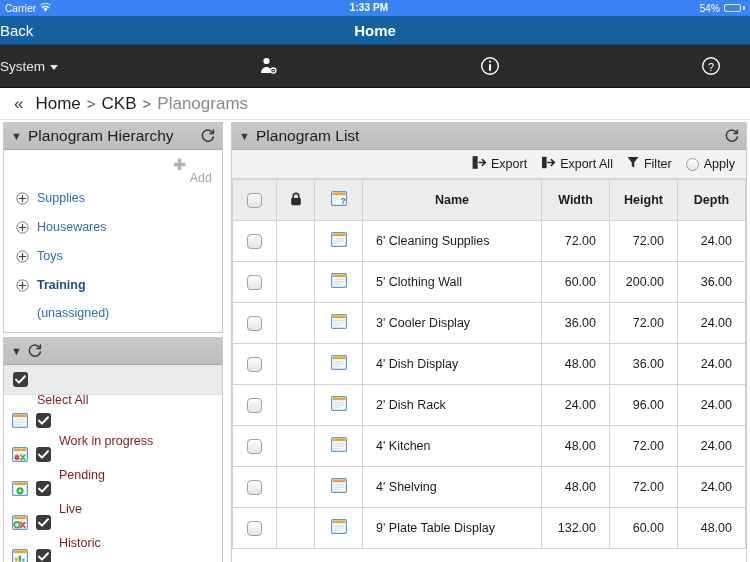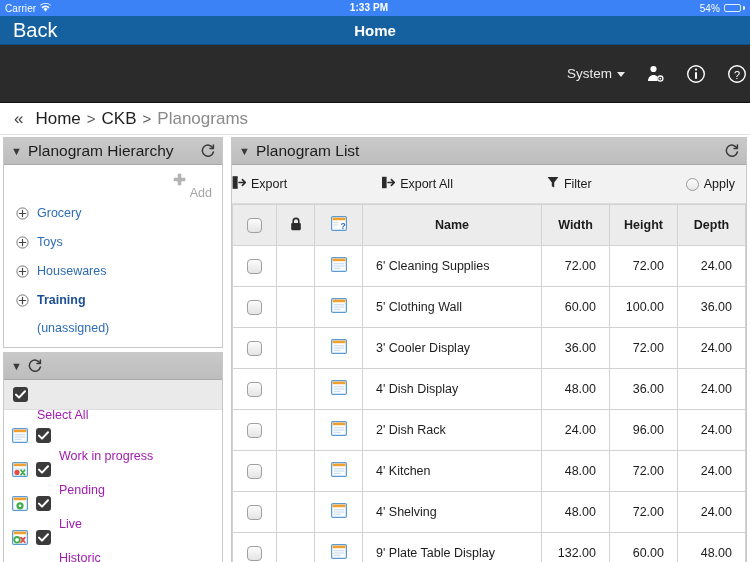--- a/index.html
+++ b/index.html
@@ -28,31 +28,31 @@
   }
   .batt-fill { height: 100%; width: 54%; background: #fff; border-radius:1px; }
   .batt-cap { width:2px; height:4px; background: rgba(255,255,255,.85); border-radius:0 1px 1px 0;}
 
   
   .navbar {
     height: 29px; background: #15609f; color: #fff;
     display:flex; align-items:center; position:relative;
     border-bottom: 1px solid #0e4f86;
   }
-  .nav-back { font-size:20px; padding-left:13px; color:#fff; }
+  .nav-back { font-size:15px; color:#fff; }
   .nav-title {
     position:absolute; left:0; right:0; text-align:center;
     font-size:15px; font-weight:600; color:#fff;
   }
 
   
   .apptoolbar {
-    height: 58px; background: #2b2b2b;
-    display:flex; align-items:center; justify-content:flex-end;
-    padding-right: 2px; gap: 19px;
+    height: 43px; background: #2b2b2b;
+    display:flex; align-items:center; justify-content:space-between;
+    padding-right: 28px; gap: 19px;
     border-bottom: 1px solid #111;
   }
   .sys-menu { color:#e8e8e8; font-size:13.5px; display:flex; align-items:center; gap:5px; cursor:pointer;}
   .caret-down {
     width:0;height:0;border-left:4px solid transparent;border-right:4px solid transparent;
     border-top:5px solid #e8e8e8; display:inline-block; margin-top:2px;
   }
   .tb-icon { width: 22px; height: 22px; display:flex; align-items:center; justify-content:center; cursor:pointer; }
   .tb-icon svg { display:block; }
 
@@ -97,35 +97,35 @@
   .tree-unassigned { font-size:12.5px; color:#2f6cb5; padding-left:21px; height:28px; display:flex; align-items:center;}
 
   
   .statusp { flex:1; margin:4px 3px 0 3px; border-bottom:none; }
   .selectall {
     height:30px; background:#eaeaea; border-bottom:1px solid #dedede;
     display:flex; align-items:center; gap:9px; padding-left:9px; cursor:pointer;
   }
   .sf-list { padding-top:8px; }
   .sf-row { height:34px; display:flex; align-items:center; gap:8px; padding-left:8px; cursor:pointer;}
-  .sf-lbl { font-size:12.5px; color:#a21caf;margin-top:41px; }
+  .sf-lbl { font-size:12.5px; color:#7f1d1d;margin-top:41px; }
   .chk {
     width:15px; height:15px; border-radius:3px; background:#3b3b3b;
     display:flex; align-items:center; justify-content:center; flex:none;
   }
   .chk svg { display:block; }
 
   
   .docicon { width:16px; height:15px; flex:none; }
 
   
   .listpanel { flex:1; margin:2px 3px 0 0; border-bottom:none; }
   .toolbar {
-    height:39px; background:#f2f2f2; border-bottom:1px solid #dcdcdc;
-    display:flex; align-items:center; justify-content:space-between; gap:14px; padding-right:11px;
+    height:29px; background:#f2f2f2; border-bottom:1px solid #dcdcdc;
+    display:flex; align-items:center; justify-content:flex-end; gap:14px; padding-right:11px;
   }
   .tb-item { display:flex; align-items:center; gap:5px; font-size:12.5px; color:#1a1a1a; cursor:pointer;}
   .radio-empty {
     width:13px;height:13px;border-radius:50%;border:1px solid #9b9b9b;
     background:linear-gradient(#fdfdfd,#e6e6e6); flex:none;
   }
 
   table.plist { width:100%; border-collapse:collapse; table-layout:fixed; }
   table.plist th, table.plist td {
     border:1px solid #d2d2d2; height:41px; font-size:12.5px; color:#1c1c1c;
@@ -237,39 +237,39 @@
           <span class="add-lbl">Add</span>
         </div>
         <div class="tree">
           <div class="tree-item">
             <span class="tree-plus">
               <svg width="13" height="13" viewBox="0 0 13 13">
                   <circle cx="6.5" cy="6.5" r="5.6" fill="#fff" stroke="#777" stroke-width="1"></circle>
                   <path d="M6.5 3.3v6.4M3.3 6.5h6.4" stroke="#444" stroke-width="1.2" stroke-linecap="round"></path>
                 </svg>
             </span>
-            <span class="tree-lbl">Grocery</span>
+            <span class="tree-lbl">Supplies</span>
           </div>
           <div class="tree-item">
             <span class="tree-plus">
               <svg width="13" height="13" viewBox="0 0 13 13">
                   <circle cx="6.5" cy="6.5" r="5.6" fill="#fff" stroke="#777" stroke-width="1"></circle>
                   <path d="M6.5 3.3v6.4M3.3 6.5h6.4" stroke="#444" stroke-width="1.2" stroke-linecap="round"></path>
                 </svg>
             </span>
-            <span class="tree-lbl">Toys</span>
+            <span class="tree-lbl">Housewares</span>
           </div>
           <div class="tree-item">
             <span class="tree-plus">
               <svg width="13" height="13" viewBox="0 0 13 13">
                   <circle cx="6.5" cy="6.5" r="5.6" fill="#fff" stroke="#777" stroke-width="1"></circle>
                   <path d="M6.5 3.3v6.4M3.3 6.5h6.4" stroke="#444" stroke-width="1.2" stroke-linecap="round"></path>
                 </svg>
             </span>
-            <span class="tree-lbl">Housewares</span>
+            <span class="tree-lbl">Toys</span>
           </div>
           <div class="tree-item">
             <span class="tree-plus">
               <svg width="13" height="13" viewBox="0 0 13 13">
                   <circle cx="6.5" cy="6.5" r="5.6" fill="#fff" stroke="#777" stroke-width="1"></circle>
                   <path d="M6.5 3.3v6.4M3.3 6.5h6.4" stroke="#444" stroke-width="1.2" stroke-linecap="round"></path>
                 </svg>
             </span>
             <span class="tree-lbl bold">Training</span>
           </div>
@@ -489,21 +489,21 @@
                   <td class="c-lock"></td>
                   <td class="c-ico"><span><svg width="16" height="15" viewBox="0 0 16 15">
                         <rect x=".6" y=".6" width="14.8" height="13.8" rx="1.2" fill="#fdfdfd" stroke="#5b9bd5" stroke-width="1.2"></rect>
                         <rect x="1.6" y="1.6" width="12.8" height="2.6" fill="#f0a02e"></rect>
                         <rect x="2.6" y="6" width="10.8" height="1.3" fill="#cfe0f0"></rect>
                         <rect x="2.6" y="8.4" width="10.8" height="1.3" fill="#cfe0f0"></rect>
                         <rect x="2.6" y="10.8" width="7" height="1.3" fill="#cfe0f0"></rect>
                       </svg></span></td>
                   <td class="c-name">5' Clothing Wall</td>
                   <td class="num">60.00</td>
-                  <td class="num">100.00</td>
+                  <td class="num">200.00</td>
                   <td class="num">36.00</td>
                 </tr>
                 <tr>
                   <td class="c-chk"><span class="rowchk"></span></td>
                   <td class="c-lock"></td>
                   <td class="c-ico"><span><svg width="16" height="15" viewBox="0 0 16 15">
                         <rect x=".6" y=".6" width="14.8" height="13.8" rx="1.2" fill="#fdfdfd" stroke="#5b9bd5" stroke-width="1.2"></rect>
                         <rect x="1.6" y="1.6" width="12.8" height="2.6" fill="#f0a02e"></rect>
                         <rect x="2.6" y="6" width="10.8" height="1.3" fill="#cfe0f0"></rect>
                         <rect x="2.6" y="8.4" width="10.8" height="1.3" fill="#cfe0f0"></rect>

